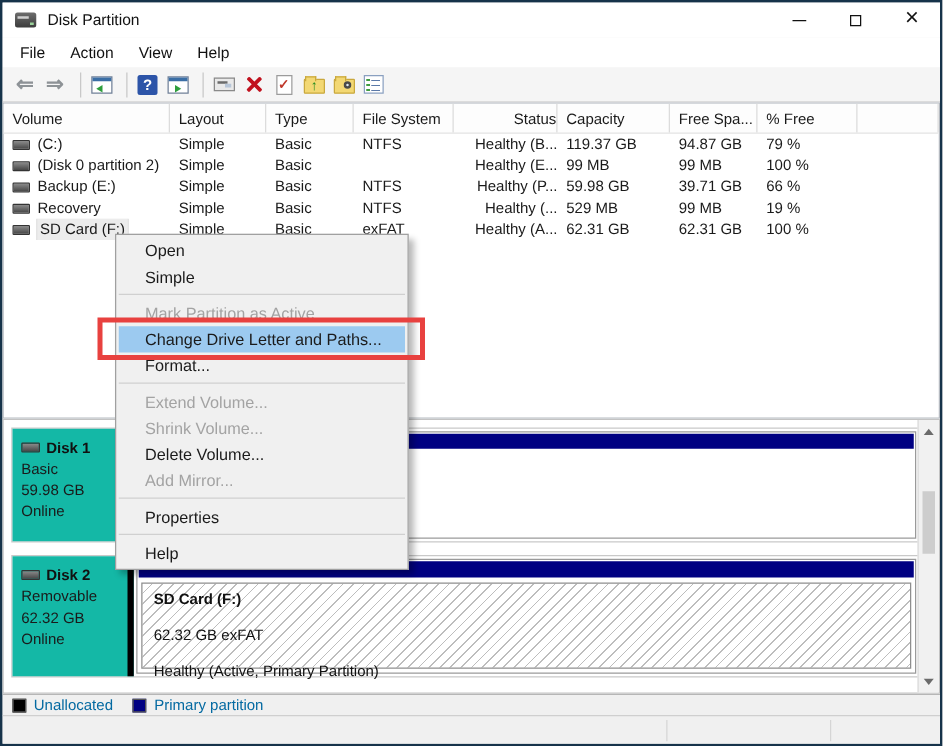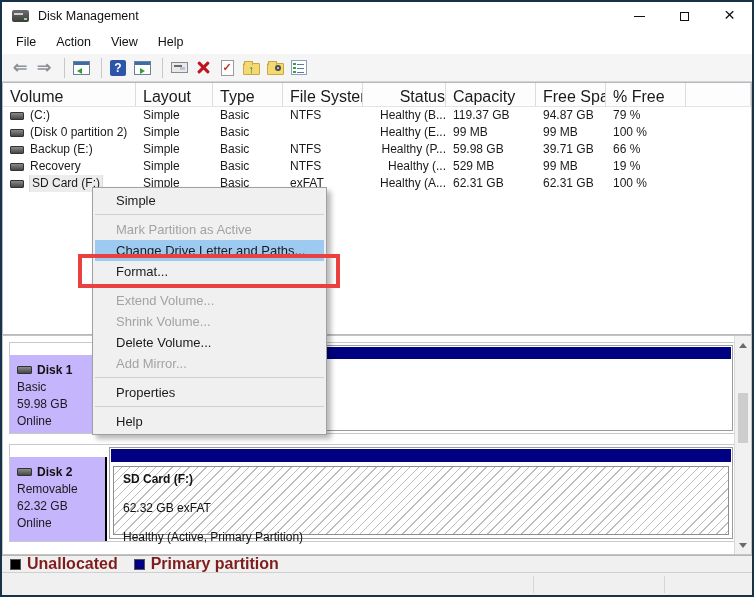--- a/index.html
+++ b/index.html
@@ -54,35 +54,35 @@
   .folder .lens{ position:absolute; right:2px; top:1px; width:6px; height:6px; border:2px solid #4a4a4a; border-radius:50%; background:#dfe9f5; }
   .task-ico{ width:16px; height:15px; background:#fff; border:1px solid #8aa0c0; position:relative; }
   .task-ico::before{ content:""; position:absolute; left:5px; top:3px; right:2px; height:9px;
     background:repeating-linear-gradient(#5b79a8 0 1px, transparent 1px 4px); }
   .task-ico::after{ content:""; position:absolute; left:1px; top:2px; width:3px; height:10px;
     background:repeating-linear-gradient(#3f9c3f 0 2px, transparent 2px 4px); }
   
   .volume-panel{ position:absolute; left:0; top:80px; width:750px; height:253px; background:#fff;
     border:1px solid #b5bac1; }
   .vl-header{ display:flex; height:24px; background:#fdfdfd; border-bottom:1px solid #e4e4e4; }
-  .vh{ font-size:16px; color:#1a1a1a; padding:5px 0 0 7px; border-right:1px solid #dcdcdc; overflow:hidden; white-space:nowrap; }
+  .vh{ font-size:12px; color:#1a1a1a; padding:5px 0 0 7px; border-right:1px solid #dcdcdc; overflow:hidden; white-space:nowrap; }
   .vrow{ display:flex; height:17px; align-items:center; }
   .vc{ font-size:12px; color:#1a1a1a; padding-left:7px; overflow:hidden; white-space:nowrap; line-height:17px; }
   .c0{width:133px;} .c1{width:77px;} .c2{width:70px;} .c3{width:80px;} .c4{width:83px;text-align:right;}
   .c5{width:90px;} .c6{width:70px;} .c7{width:80px;} .c8{flex:1;}
   .volcell{ display:flex; align-items:center; gap:6px; }
   .drv{ width:14px; height:8px; background:linear-gradient(#8a8a8a,#474747); border:1px solid #333; border-radius:1px; flex:0 0 auto; }
   .sel-bg{ background:#ececec; outline:1px solid #dcdcdc; padding:0 2px; }
   
   .graph-panel{ position:absolute; left:0; top:333px; width:750px; height:220px; background:#fff; border:1px solid #c3c3c3; }
   .disk-group{ position:absolute; border:1px solid #c9c9c9; background:#fff; }
   .dg1{ left:6px; top:6px; width:727px; height:92px; }
   .dg2{ left:6px; top:108px; width:727px; height:98px; }
-  .disk-label{ position:absolute; left:0; top:12px; bottom:0; width:97px; background:#c4b5fd;
-    border-right:2px solid #000000; padding:8px 0 0 7px; }
+  .disk-label{ position:absolute; left:0; top:0; bottom:0; width:97px; background:#14b8a6;
+    border-right:5px solid #000000; padding:8px 0 0 7px; }
   .dl-name{ display:flex; align-items:center; gap:5px; font-size:12px; font-weight:bold; color:#111; }
   .dl-ico{ width:15px; height:8px; background:linear-gradient(#8a8a8a,#474747); border:1px solid #333; border-radius:1px; }
   .dl-line{ font-size:12px; color:#1a1a1a; margin-top:3px; line-height:14px; }
   .disk-bar{ position:absolute; left:99px; top:2px; right:2px; bottom:2px; border:1px solid #9a9a9a; background:#fff; }
   .stripe{ height:12px; background:#000082; margin:1px; }
   .hatch{ position:absolute; left:3px; right:3px; top:17px; bottom:3px; border:1px solid #8e8e8e;
     background:repeating-linear-gradient(135deg, #ffffff 0px, #ffffff 5px, #bdbdbd 5px, #bdbdbd 6px);
     padding:5px 0 0 9px; }
   .pt-name{ font-size:12px; font-weight:bold; color:#111; }
   .pt-line{ font-size:12px; color:#111; margin-top:15px; }
@@ -92,21 +92,21 @@
   .sb-up{ top:1px; } .sb-down{ bottom:1px; }
   .tri-up{ width:0;height:0;border-left:4px solid transparent;border-right:4px solid transparent;border-bottom:5px solid #6b6b6b; }
   .tri-down{ width:0;height:0;border-left:4px solid transparent;border-right:4px solid transparent;border-top:5px solid #6b6b6b; }
   .sb-thumb{ position:absolute; left:3px; top:57px; width:10px; height:50px; background:#cdcdcd; }
   
   .legend{ position:absolute; left:0; top:553px; width:750px; height:17px; background:#f0f0f0;
     border-top:1px solid #b6b6b6; display:flex; align-items:center; padding-left:8px; gap:6px; }
   .lg-sq{ width:11px; height:11px; border:1px solid #555; }
   .sq-unalloc{ background:#000000; }
   .sq-primary{ background:#000082; margin-left:10px; }
-  .lg-label{ font-size:16px; color:#7f1d1d;font-weight:bold; }
+  .lg-label{ font-size:12px; color:#0369a1; }
   
   .statusbar{ position:absolute; left:0; top:570px; width:750px; height:23px; background:#f0f0f0;
     border-top:1px solid #cfcfcf; }
   .sb-sep{ position:absolute; top:3px; width:1px; height:17px; background:#d5d5d5; }
   
   .context-menu{ position:absolute; left:90px; top:185px; width:235px; background:#f0f0f0;
     border:1px solid #a0a0a0; box-shadow:4px 4px 5px rgba(0,0,0,0.28); z-index:50; padding:2px 0; }
   .mi{ height:21px; line-height:21px; font-size:13px; color:#1b1b1b; padding-left:23px; white-space:nowrap; }
   .mi.disabled{ color:#a3a3a3; }
   .mi.highlight{ background:#9ccaf0; margin:0 2px; padding-left:21px; }
@@ -116,21 +116,21 @@
   .red-box{ position:absolute; left:76px; top:252px; width:262px; height:34px;
     border:4px solid #e8413f; z-index:60; }
 </style>
 </head>
 <body>
 
 <div class="window">
 
   <div class="titlebar">
     <div class="app-icon"></div>
-    <span class="title-text">Disk Management</span>
+    <span class="title-text">Disk Partition</span>
     <div class="win-controls">
       <div class="ctrl">
           <span class="minbar"></span>
         </div>
       <div class="ctrl">
           <span class="maxbox"></span>
         </div>
       <div class="ctrl close">×</div>
     </div>
   </div>
@@ -323,20 +323,21 @@
     <span class="lg-sq sq-primary"></span>
     <span class="lg-label">Primary partition</span>
   </div>
 
   <div class="statusbar">
     <span class="sb-sep" style="left:531px;"></span>
     <span class="sb-sep" style="left:662px;"></span>
   </div>
 
   <div class="context-menu">
+    <div class="mi">Open</div>
     <div class="mi">Simple</div>
     <div class="msep"></div>
     <div class="mi disabled">Mark Partition as Active</div>
     <div class="mi highlight">Change Drive Letter and Paths...</div>
     <div class="mi">Format...</div>
     <div class="msep"></div>
     <div class="mi disabled">Extend Volume...</div>
     <div class="mi disabled">Shrink Volume...</div>
     <div class="mi">Delete Volume...</div>
     <div class="mi disabled">Add Mirror...</div>

